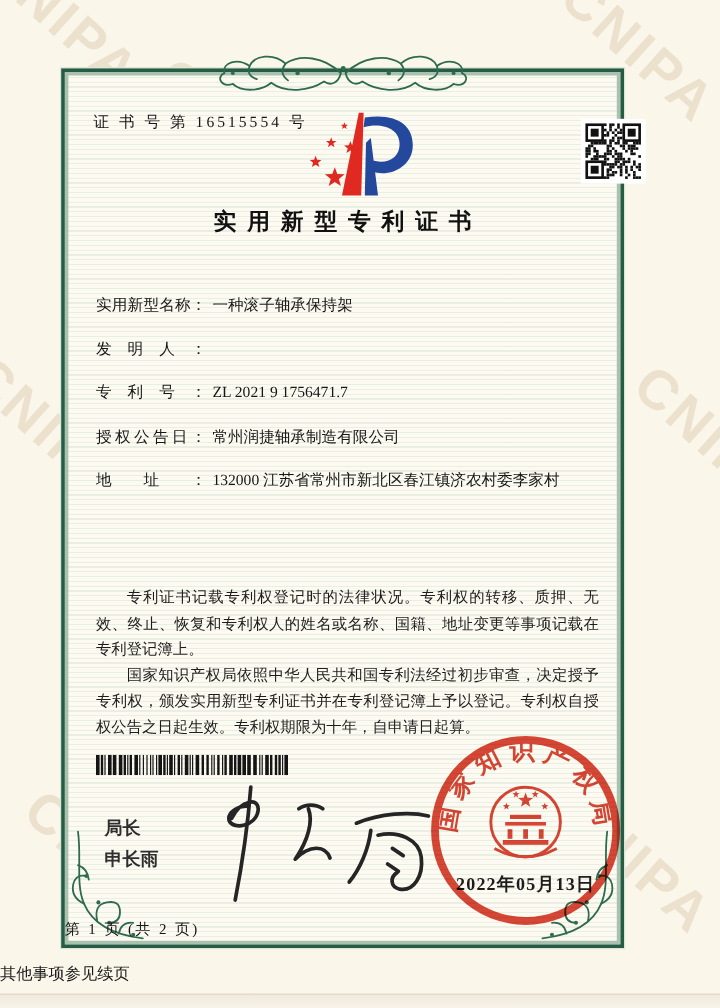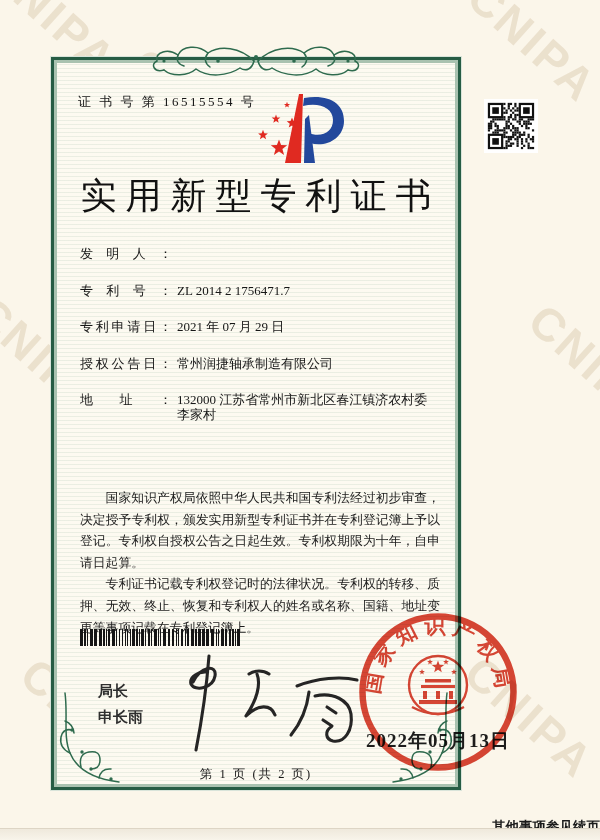--- a/index.html
+++ b/index.html
@@ -11,63 +11,63 @@
   }
   
   .wm{
     position:absolute;font-family:"Liberation Sans","DejaVu Sans",sans-serif;
     font-weight:700;font-size:46px;letter-spacing:3px;
     color:rgba(198,174,140,0.30);transform:rotate(42deg);
     user-select:none;pointer-events:none;white-space:nowrap;
   }
   
   .frame{
-    position:absolute;left:51px;top:57px;width:410px;height:733px;
+    position:absolute;left:51px;top:57px;width:469px;height:733px;
     box-sizing:border-box;border:3px solid #265c44;
     box-shadow:inset 0 0 0 3px #a9c2b0, 0 0 0 1px #d9e4da;
     background:
       repeating-linear-gradient(180deg, rgba(140,175,152,0.16) 0px, rgba(140,175,152,0.16) 1px, rgba(0,0,0,0) 1px, rgba(0,0,0,0) 4px),
       #fdfaf1;
   }
   .ornament-top{position:absolute;left:50%;top:-21px;transform:translateX(-50%);}
   .corner{position:absolute;bottom:1px;}
   .corner.left{left:1px;}
   .corner.right{right:1px;transform:scaleX(-1);}
   
   .cert-no{position:absolute;left:24px;top:33px;font-size:13px;letter-spacing:2.5px;font-weight:500;}
   .logo{position:absolute;left:200px;top:31px;}
   .qr{position:absolute;left:430px;top:39px;width:54px;height:54px;background:#fff;padding:2px;box-sizing:border-box;}
   .title{
     position:absolute;left:0;right:0;top:112px;text-align:center;
-    font-size:36px;font-weight:400;letter-spacing:9px;text-indent:9px;color:#111;
+    font-size:19px;font-weight:700;letter-spacing:9px;text-indent:9px;color:#111;
   }
   
   .rows{position:absolute;left:26px;right:18px;top:186px;}
   .row{display:flex;align-items:flex-start;margin-bottom:21.5px;font-size:13px;font-weight:500;line-height:15px;}
   .row .lbl{
     width:92px;margin-right:5px;flex:0 0 auto;
     text-align:justify;text-align-last:justify;
   }
   .row .val{flex:1;}
   .row .val.fixed{flex:0 0 126px;}
   
   .body-text{position:absolute;left:26px;right:18px;top:428px;font-size:12.8px;line-height:21.6px;color:#1c1c1c;}
   .body-text p{margin:0;text-indent:2em;text-align:justify;}
   
   .barcode{position:absolute;left:26px;top:569px;}
   .director{position:absolute;left:33px;top:618px;font-family:"Liberation Sans","DejaVu Sans",sans-serif;
-    font-size:15px;font-weight:600;color:#2f2f2f;line-height:26px;margin-left:11px;}
+    font-size:15px;font-weight:600;color:#2f2f2f;line-height:26px;}
   .signature{position:absolute;left:95px;top:592px;}
   .seal{position:absolute;left:301px;top:549px;mix-blend-mode:multiply;}
   .seal-date{
     position:absolute;left:301px;top:668px;width:166px;text-align:center;
-    font-size:19px;font-weight:700;letter-spacing:1px;color:#1d1d1d;mix-blend-mode:multiply;
-  }
-  .page-footer{position:absolute;left:0;right:0;top:706px;text-align:center;font-size:12.5px;letter-spacing:2px;}
-  .continuation{position:absolute;left:0;right:0;top:803px;text-align:right;font-size:13.5px;font-weight:700;color:#1a1a1a;margin-top:15px;}
+    font-size:15px;font-weight:700;letter-spacing:1px;color:#1d1d1d;mix-blend-mode:multiply;
+  }
+  .page-footer{position:absolute;left:0;right:0;top:706px;text-align:left;font-size:12.5px;letter-spacing:2px;}
+  .continuation{position:absolute;left:0;right:0;top:803px;text-align:left;font-size:13.5px;font-weight:400;color:#1a1a1a;}
   .page-edge{position:absolute;left:0;right:0;bottom:0;height:11px;background:linear-gradient(#efe9dc,#f8f4ea);border-top:1px solid #ddd5c5;}
   svg{display:block;}
 </style>
 </head>
 <body>
 
 <span class="wm" style="left:-25px;top:-12px">CNIPA</span>
 <span class="wm" style="left:118px;top:82px">CNIPA</span>
 <span class="wm" style="left:455px;top:14px">CNIPA</span>
 <span class="wm" style="left:-38px;top:330px">CNIPA</span>
@@ -297,43 +297,43 @@
       <rect x="40.08" y="6.76" width="7.14" height="7.14" fill="#111"></rect>
       <rect x="2" y="35.32" width="16.66" height="16.66" fill="#111"></rect>
       <rect x="4.38" y="37.699999999999996" width="11.899999999999999" height="11.899999999999999" fill="#fff"></rect>
       <rect x="6.76" y="40.08" width="7.14" height="7.14" fill="#111"></rect>
     </svg>
 
   <div class="title">实用新型专利证书</div>
 
   <div class="rows">
     <div class="row">
+      <span class="lbl">实用新型名称：</span>
+      <span class="val">一种滚子轴承保持架</span>
+    </div>
+    <div class="row">
       <span class="lbl">发明人：</span>
     </div>
     <div class="row">
       <span class="lbl">专利号：</span>
-      <span class="val">ZL 2014 2 1756471.7</span>
-    </div>
-    <div class="row">
-      <span class="lbl">专利申请日：</span>
-      <span class="val">2021 年 07 月 29 日</span>
+      <span class="val">ZL 2021 9 1756471.7</span>
     </div>
     <div class="row">
       <span class="lbl">授权公告日：</span>
       <span class="val">常州润捷轴承制造有限公司</span>
     </div>
     <div class="row">
       <span class="lbl">地址：</span>
       <span class="val">132000 江苏省常州市新北区春江镇济农村委李家村</span>
     </div>
   </div>
 
   <div class="body-text">
+    <p>专利证书记载专利权登记时的法律状况。专利权的转移、质押、无效、终止、恢复和专利权人的姓名或名称、国籍、地址变更等事项记载在专利登记簿上。</p>
     <p>国家知识产权局依照中华人民共和国专利法经过初步审查，决定授予专利权，颁发实用新型专利证书并在专利登记簿上予以登记。专利权自授权公告之日起生效。专利权期限为十年，自申请日起算。</p>
-    <p>专利证书记载专利权登记时的法律状况。专利权的转移、质押、无效、终止、恢复和专利权人的姓名或名称、国籍、地址变更等事项记载在专利登记簿上。</p>
   </div>
 
   <svg class="barcode" id="barcode-svg" width="166" height="17" viewBox="0 0 166 17">
       <rect x="0" y="0" width="3" height="17" fill="#151515"></rect>
       <rect x="4" y="0" width="2" height="17" fill="#151515"></rect>
       <rect x="7" y="0" width="1" height="17" fill="#151515"></rect>
       <rect x="10" y="0" width="3" height="17" fill="#151515"></rect>
       <rect x="14" y="0" width="3" height="17" fill="#151515"></rect>
       <rect x="19" y="0" width="3" height="17" fill="#151515"></rect>
       <rect x="23" y="0" width="2" height="17" fill="#151515"></rect>

